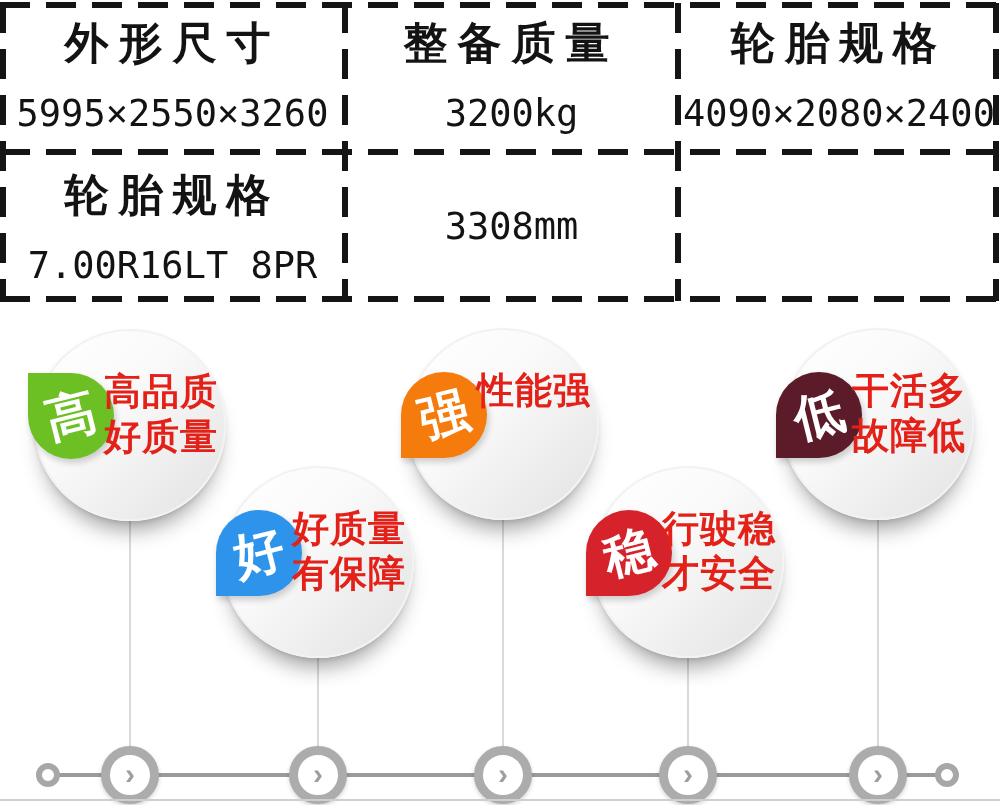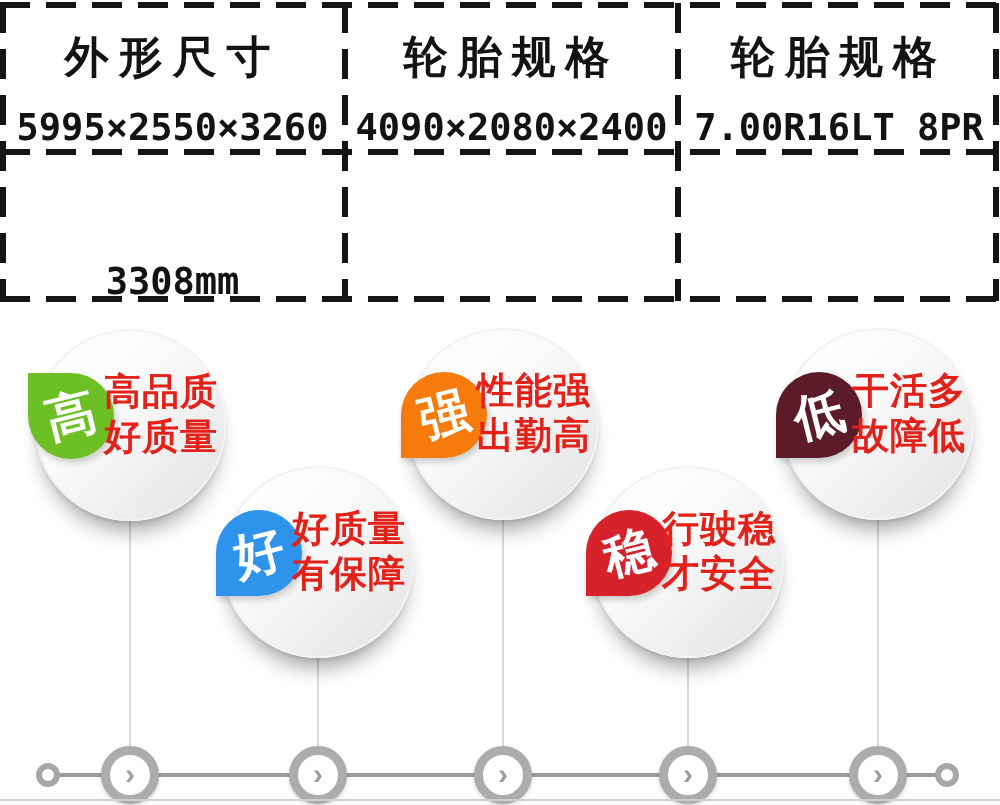--- a/index.html
+++ b/index.html
@@ -5,23 +5,23 @@
   html,body{margin:0;padding:0;background:#fff;}
   #stage{
     position:relative;width:1000px;height:805px;background:#fff;overflow:hidden;
     font-family:"Liberation Sans","DejaVu Sans",sans-serif;
   }
   
   .spec-grid{
     position:absolute;left:0;top:0;width:1000px;height:303px;
     display:grid;grid-template-columns:345px 333px 322px;grid-template-rows:149px 154px;
   }
-  .spec-cell{display:flex;flex-direction:column;align-items:center;justify-content:flex-end;gap:19px;}
+  .spec-cell{display:flex;flex-direction:column;align-items:center;justify-content:center;gap:19px;}
   .spec-label{font-size:44px;font-weight:bold;color:#131313;letter-spacing:10px;white-space:nowrap;}
-  .spec-value{font-family:"DejaVu Sans Mono","Liberation Mono",monospace;font-weight:bold;font-size:37px;color:#131313;white-space:nowrap;}
+  .spec-value{font-family:"DejaVu Sans Mono","Liberation Mono",monospace;font-weight:normal;font-size:37px;color:#131313;white-space:nowrap;}
   .hdash{position:absolute;left:0;width:1000px;height:6px;
     background:repeating-linear-gradient(90deg,#151515 0 30px,transparent 30px 46px);}
   .vdash{position:absolute;width:6px;height:298px;top:3px;
     background:repeating-linear-gradient(180deg,#151515 0 30px,transparent 30px 46px);}
   
   .bubble{
     position:absolute;width:192px;height:192px;border-radius:50%;
     background:linear-gradient(135deg,#ffffff 0%,#fafafa 40%,#ededed 72%,#e2e2e2 100%);
     border:2px solid #f2f2f2;box-sizing:border-box;
     box-shadow:0 18px 22px -10px rgba(0,0,0,0.40),0 2px 4px rgba(0,0,0,0.08);
@@ -69,20 +69,24 @@
 <body>
 
 <div id="stage">
 
   <div class="spec-grid">
     <div class="spec-cell">
       <div class="spec-label">外形尺寸</div>
       <div class="spec-value">5995×2550×3260</div>
     </div>
     <div class="spec-cell">
+      <div class="spec-label">整备质量</div>
+      <div class="spec-value">3200kg</div>
+    </div>
+    <div class="spec-cell">
       <div class="spec-label">轮胎规格</div>
       <div class="spec-value">4090×2080×2400</div>
     </div>
     <div class="spec-cell">
       <div class="spec-label">轮胎规格</div>
       <div class="spec-value">7.00R16LT 8PR</div>
     </div>
     <div class="spec-cell">
       <div class="spec-value">3308mm</div>
     </div>
@@ -121,21 +125,20 @@
       <div>有保障</div>
     </div>
   </div>
 
   <div class="bubble bubble-3">
     <div class="badge" style="background: rgb(245, 124, 12);">
       <span class="badge-char">强</span>
     </div>
     <div class="feature-text">
       <div>性能强</div>
-      <div>出勤高</div>
     </div>
   </div>
 
   <div class="bubble bubble-4">
     <div class="badge" style="background: rgb(214, 35, 43);">
       <span class="badge-char">稳</span>
     </div>
     <div class="feature-text">
       <div>行驶稳</div>
       <div>才安全</div>

